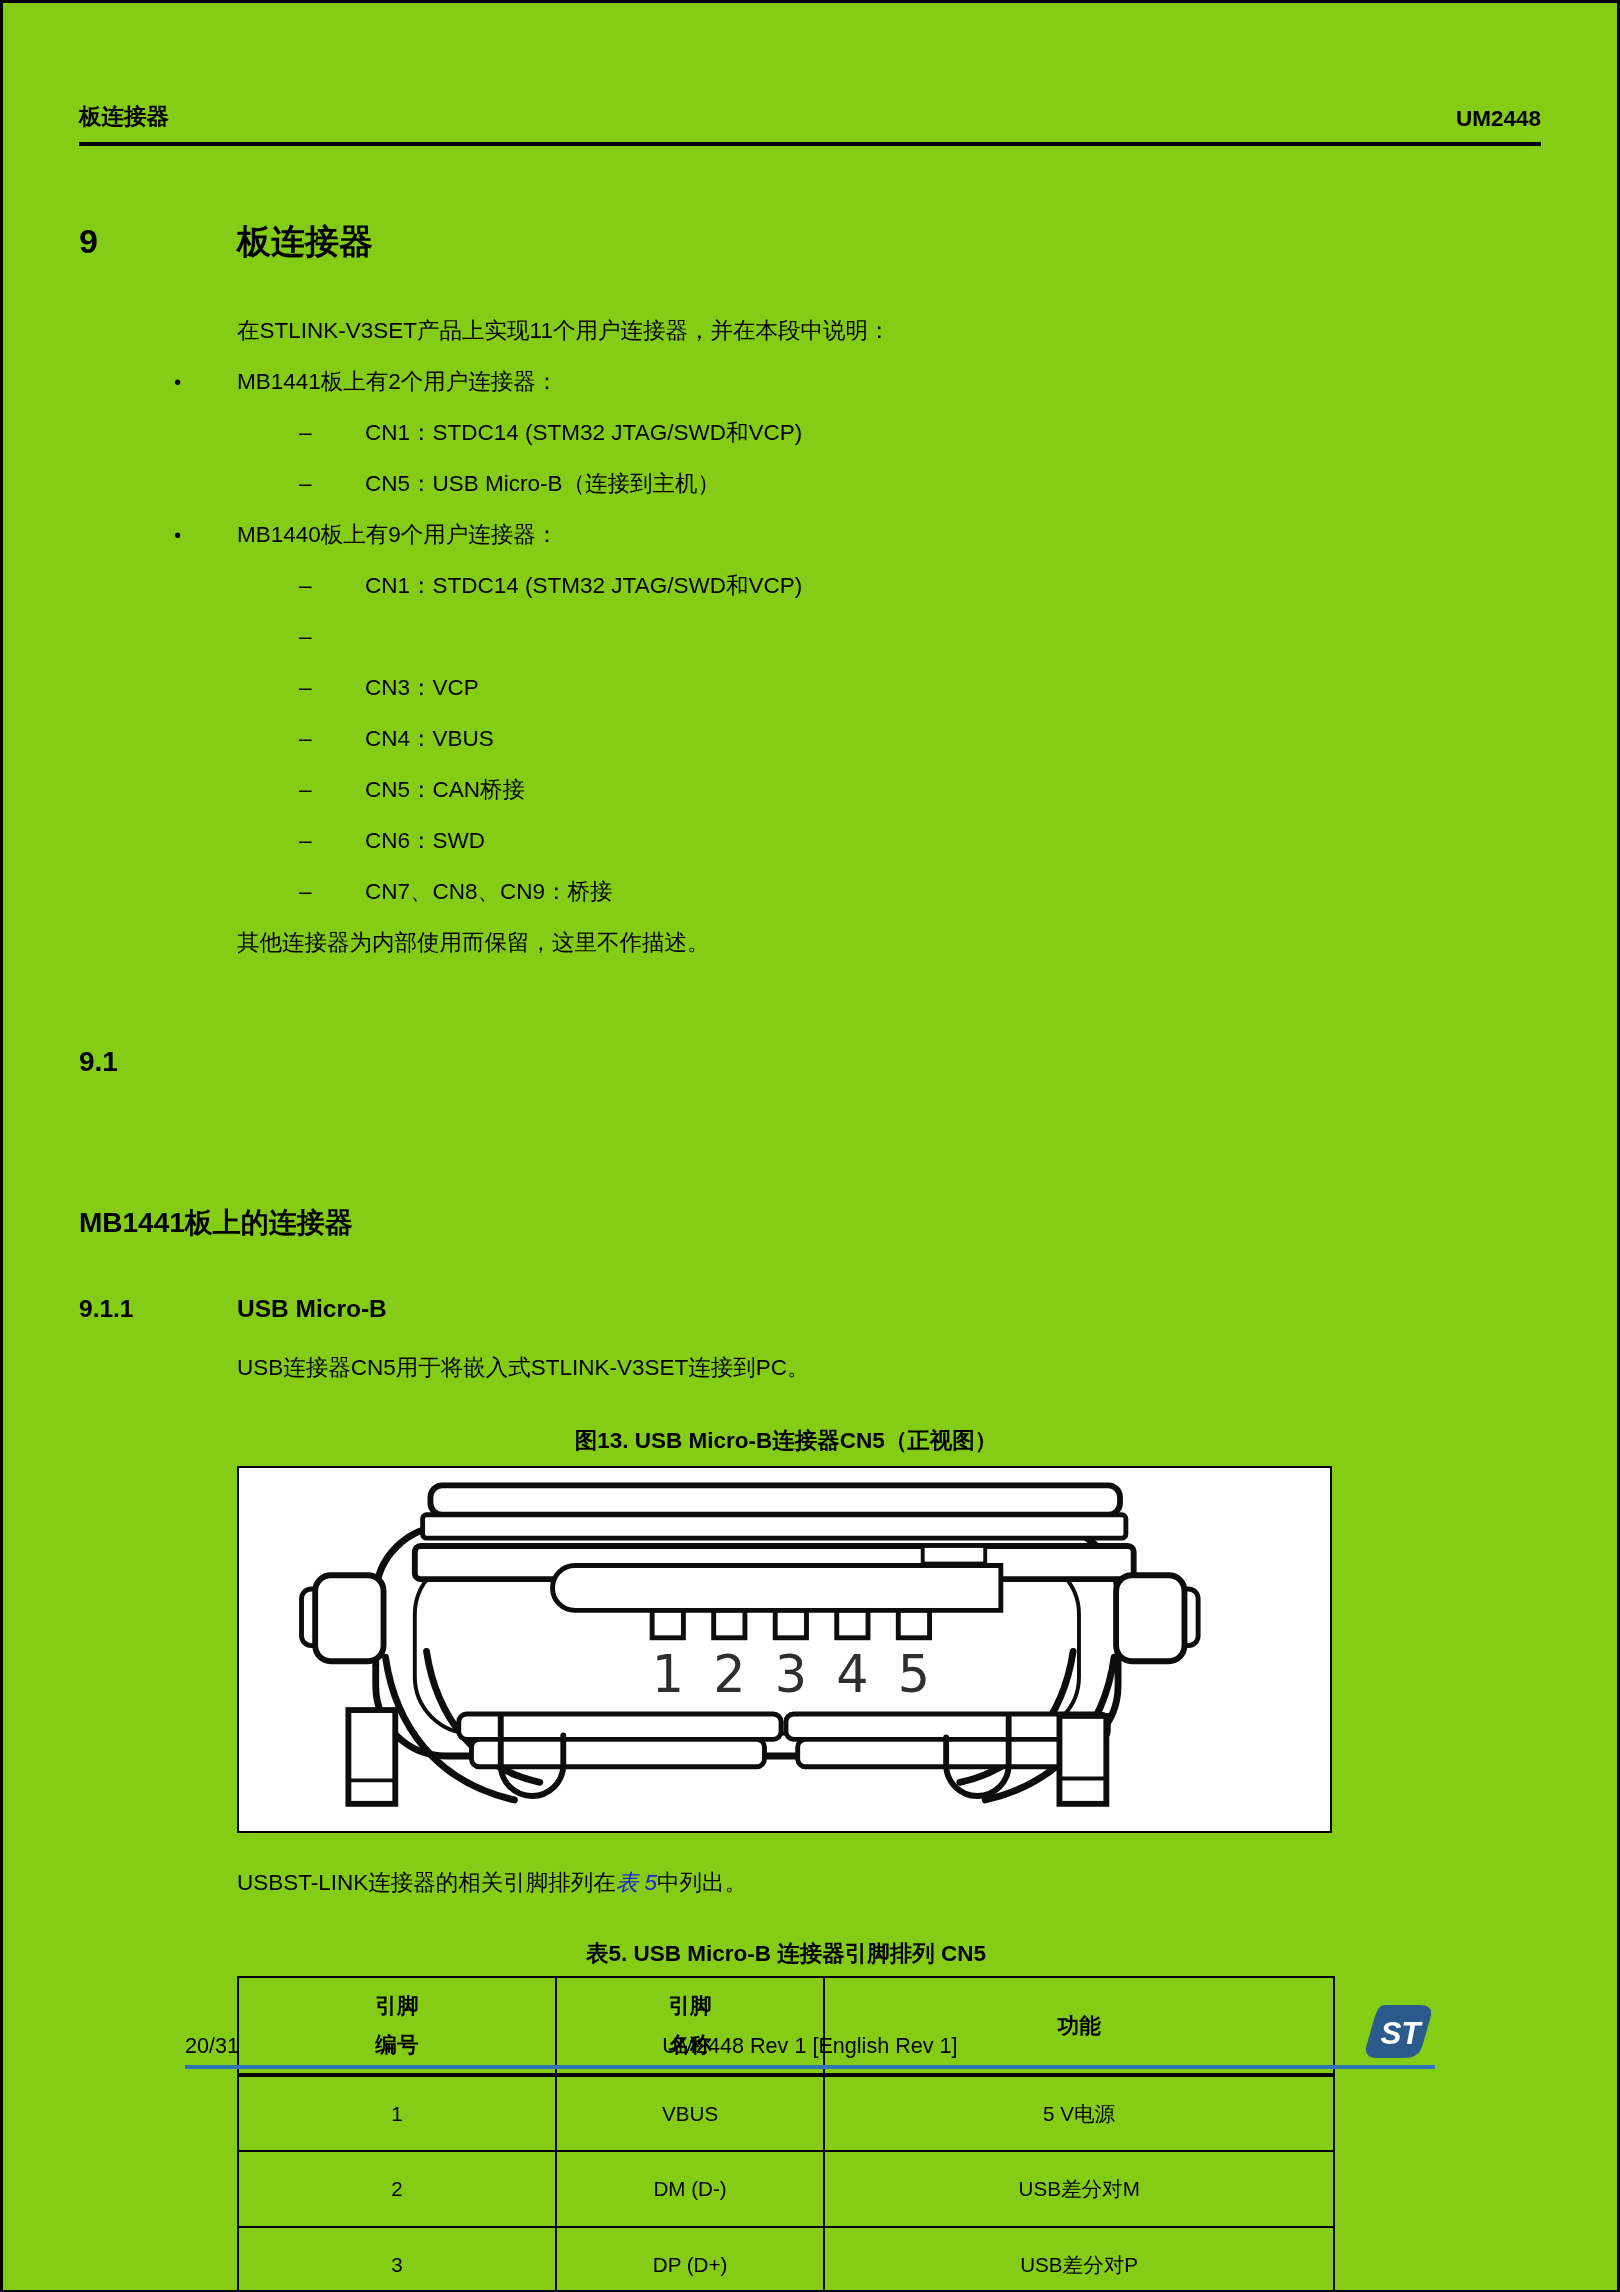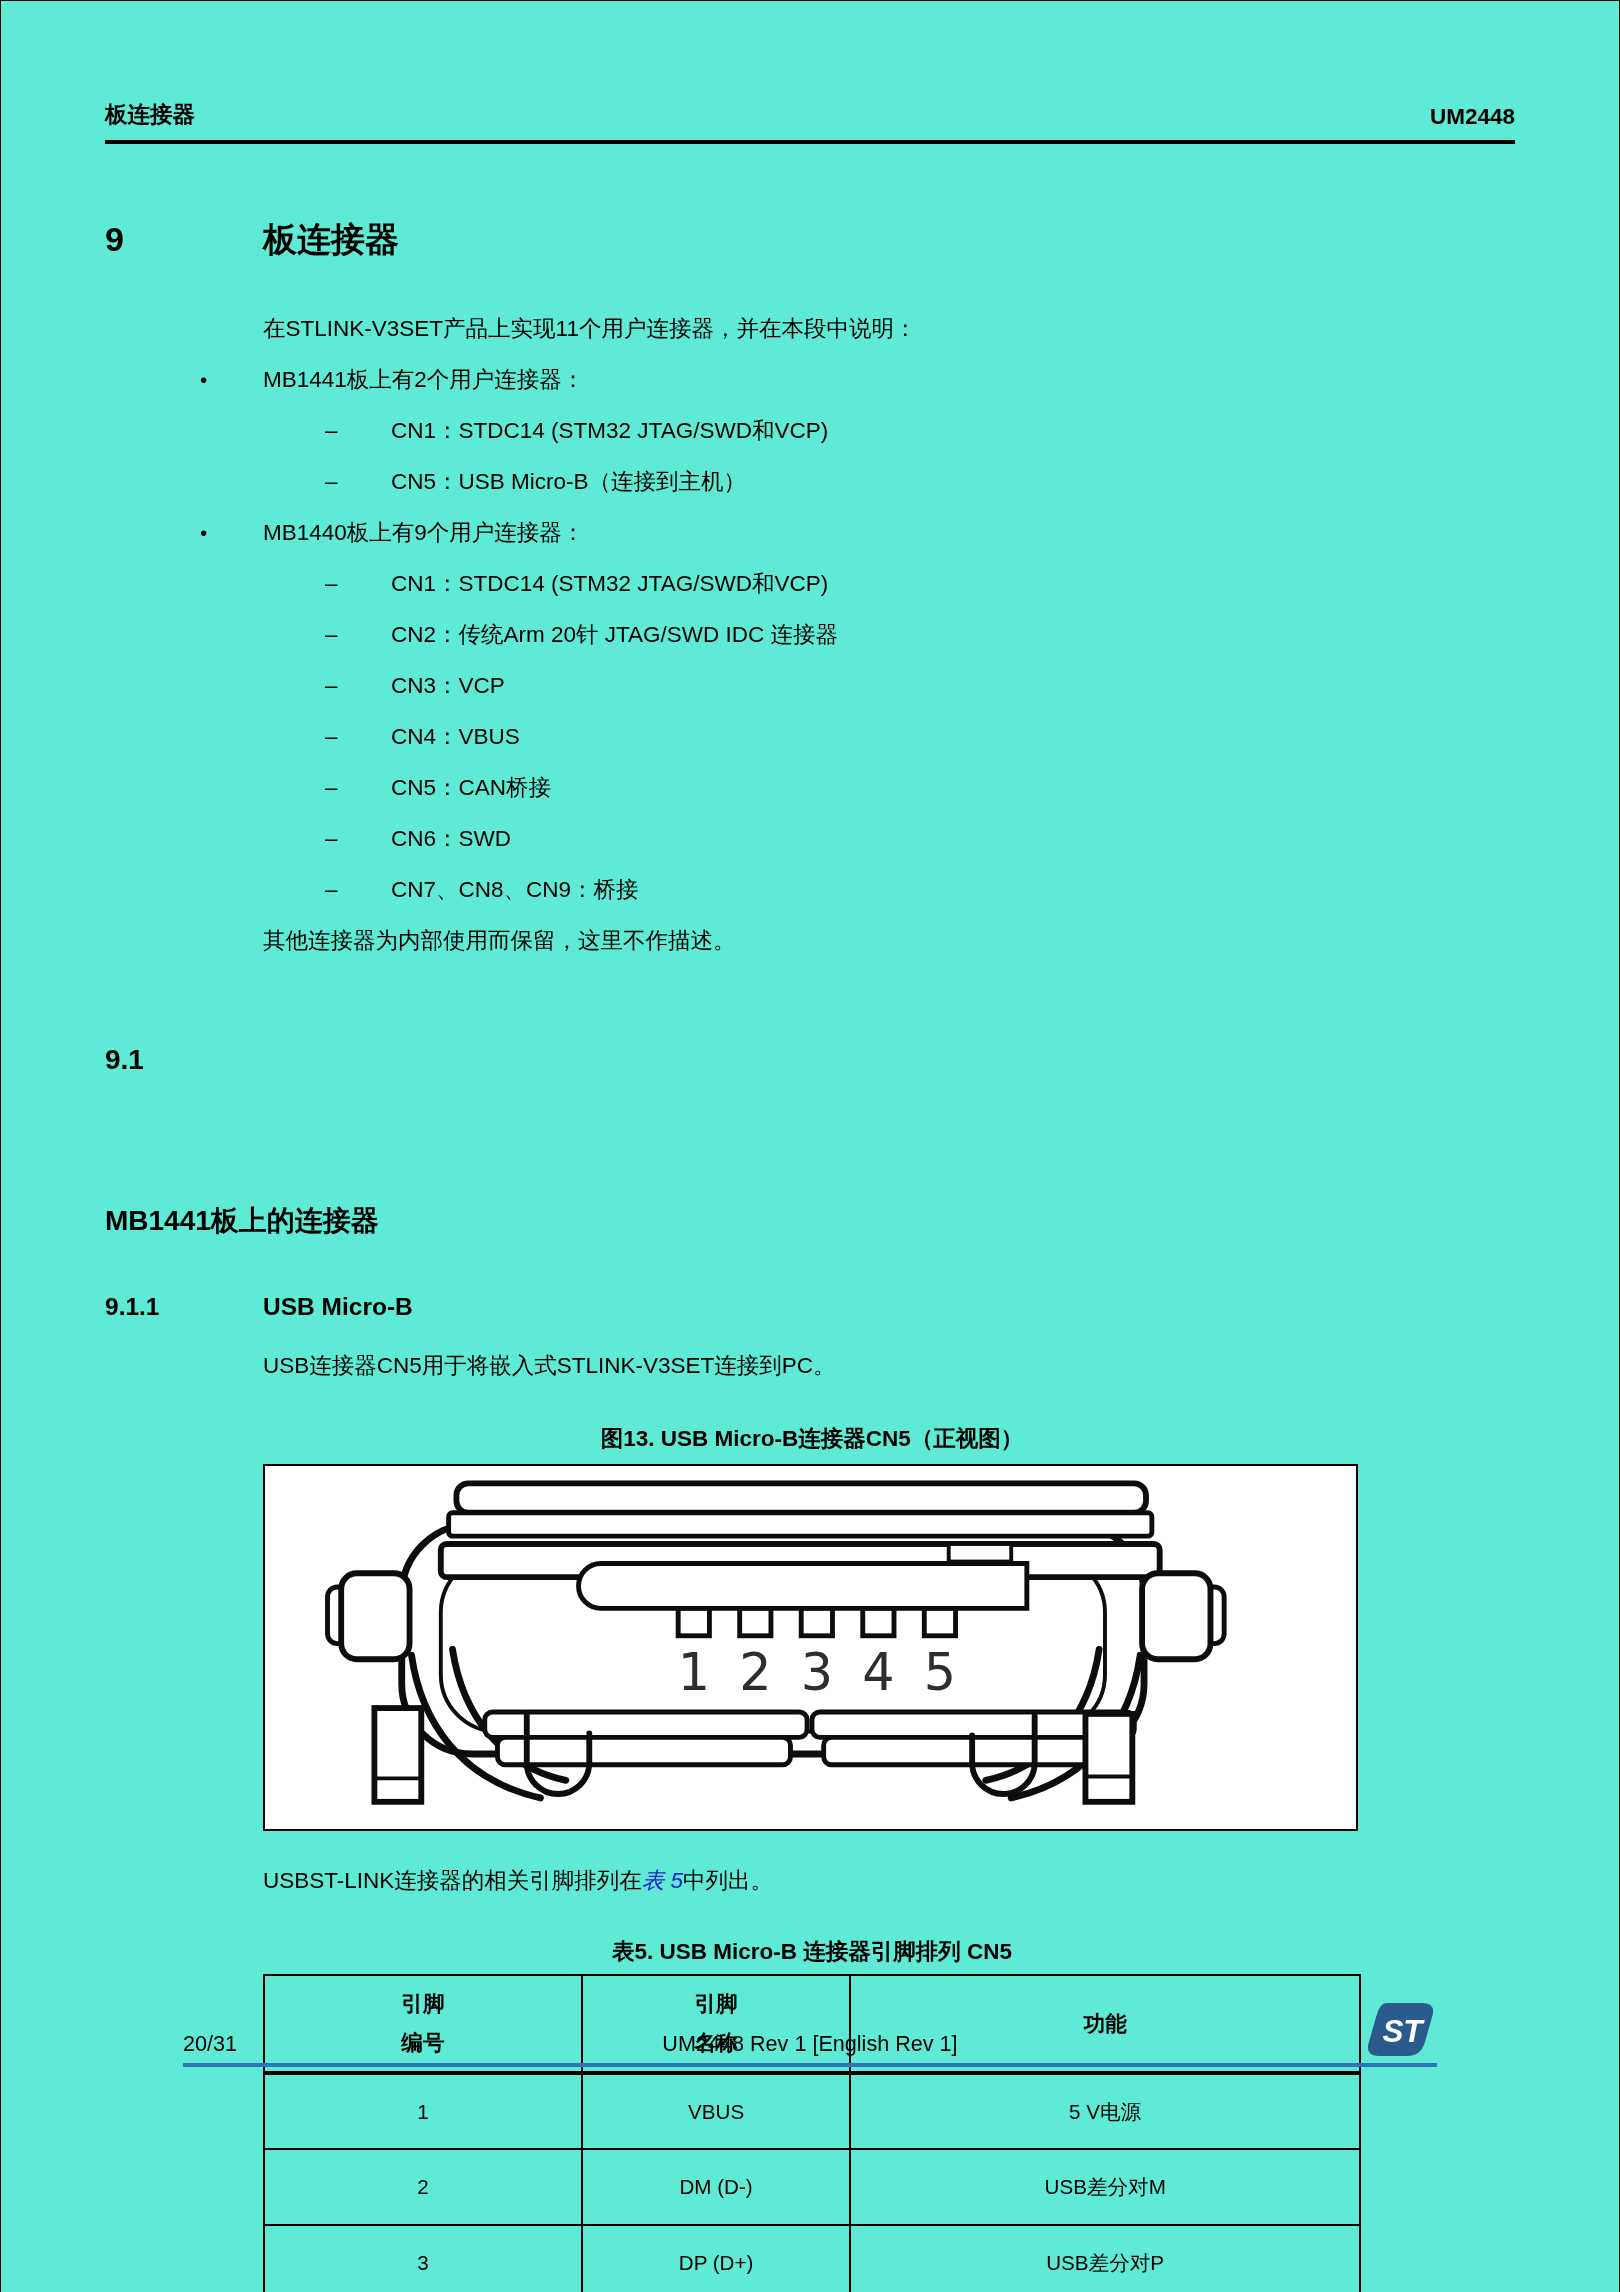--- a/index.html
+++ b/index.html
@@ -1,20 +1,20 @@
 <!DOCTYPE html>
 <html><head>
 <meta charset="utf-8">
 <style>
   * { margin:0; padding:0; box-sizing:border-box; }
   html,body { background:#e8e8e8; }
   body { width:1620px; height:2293px; position:relative; margin:0 auto;
          font-family:"Liberation Sans","DejaVu Sans",sans-serif; color:#000; }
-  .page { position:absolute; inset:0; background:#5eead4; border:1px solid #000000;
-          padding:0 104px; overflow:hidden; }
+  .page { position:absolute; inset:0; background:#84cc16; border:3px solid #000000;
+          padding:0 76px; overflow:hidden; }
 
   
   .hdr { display:flex; justify-content:space-between; align-items:flex-end;
          padding-top:98px; font-size:22.5px; font-weight:bold; }
   .hdr-rule { height:3.9px; background:#000; margin-top:9.8px; }
 
   
   .h-row { display:flex; align-items:baseline; }
   .h-num { width:158px; flex:0 0 158px; }
   .h1 { margin-top:73px; font-size:34px; font-weight:bold; }
@@ -100,21 +100,20 @@
     <div class="b-item">
       <span class="b-dot">•</span>
       <span>MB1440板上有9个用户连接器：</span>
     </div>
     <div class="d-item">
       <span class="d-dash">–</span>
       <span>CN1：STDC14 (STM32 JTAG/SWD和VCP)</span>
     </div>
     <div class="d-item">
       <span class="d-dash">–</span>
-      <span>CN2：传统Arm 20针 JTAG/SWD IDC 连接器</span>
     </div>
     <div class="d-item">
       <span class="d-dash">–</span>
       <span>CN3：VCP</span>
     </div>
     <div class="d-item">
       <span class="d-dash">–</span>
       <span>CN4：VBUS</span>
     </div>
     <div class="d-item">

